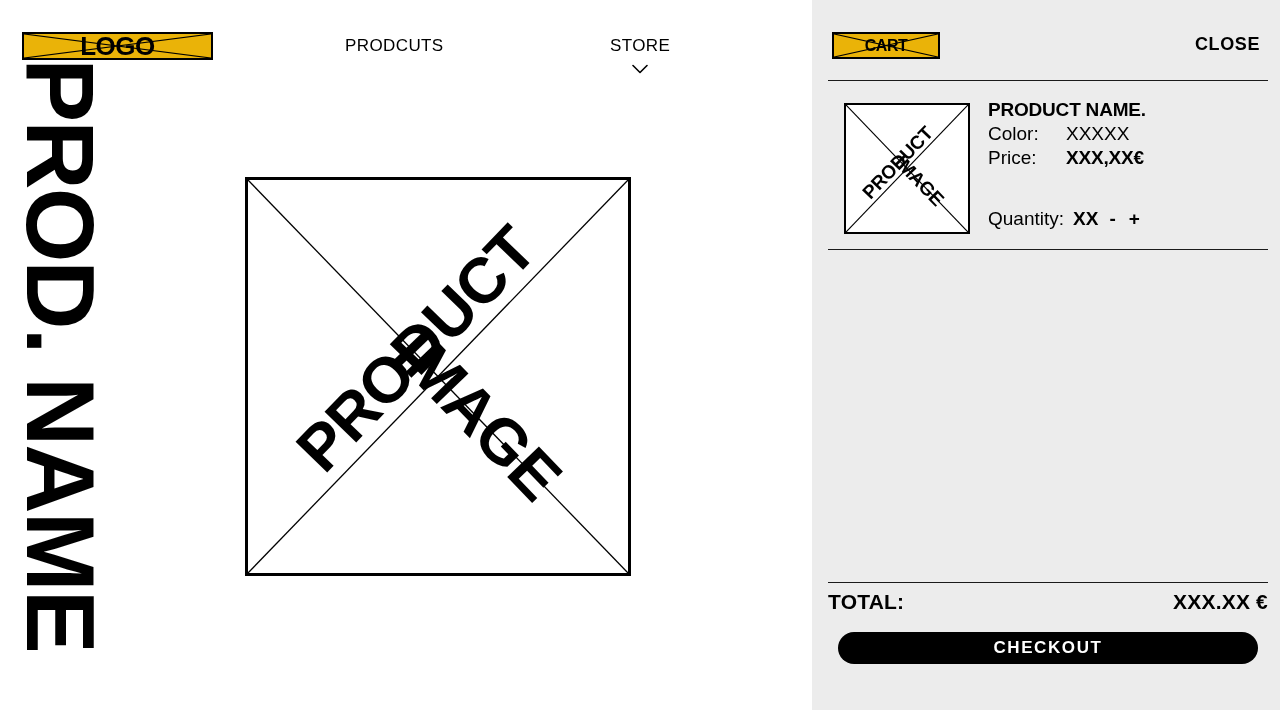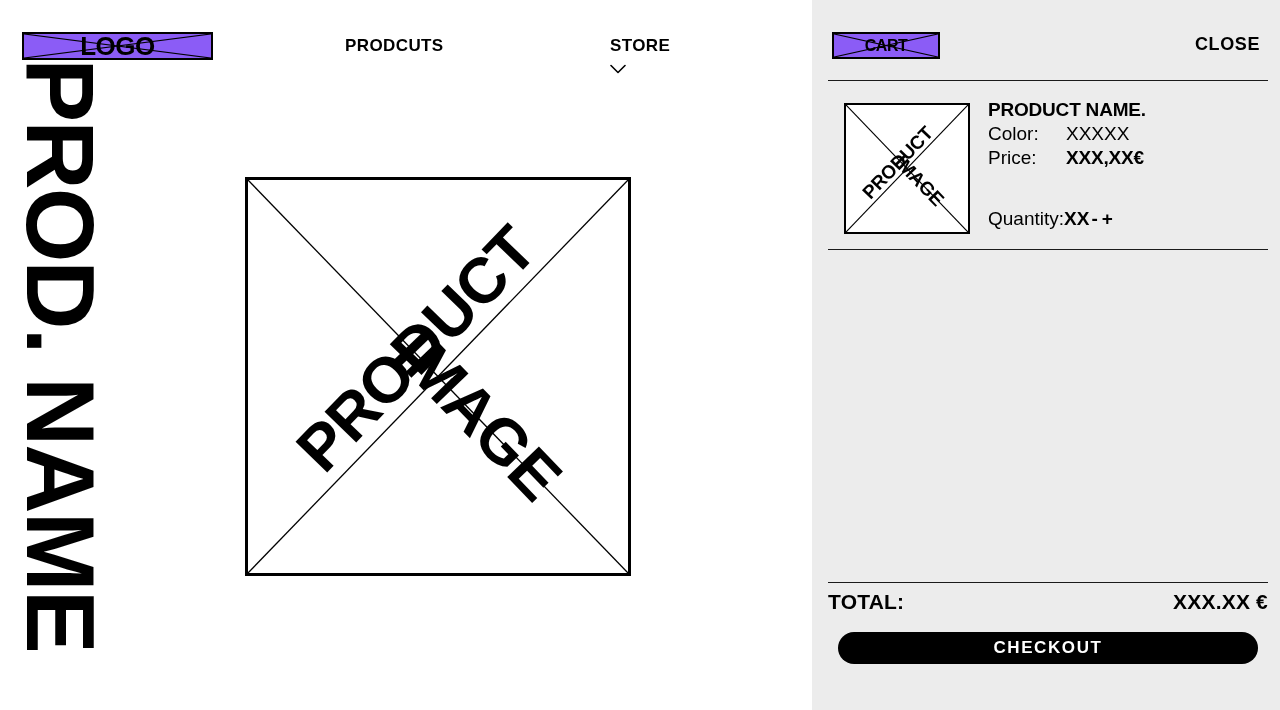--- a/index.html
+++ b/index.html
@@ -29,21 +29,21 @@
   
   #site-header {
     position: absolute;
     left: 0; top: 0;
     width: 812px; height: 90px;
   }
 
   .ph-box {
     position: relative;
     border: 2px solid #000;
-    background: #8b5cf6;
+    background: #eab308;
     overflow: visible;
   }
   .ph-box .diag {
     position: absolute;
     left: 0; top: 0; right: 0; bottom: 0;
     pointer-events: none;
   }
   .ph-box .diag svg { width: 100%; height: 100%; display: block; }
   .ph-box .ph-label {
     position: absolute;
@@ -57,25 +57,26 @@
   #logo-box {
     position: absolute;
     left: 22px; top: 32px;
     width: 191px; height: 28px;
   }
   #logo-box .ph-label { font-size: 26px; letter-spacing: -0.5px; }
 
   .nav-link {
     position: absolute;
     font-size: 17px;
-    font-weight: 700;
+    font-weight: 400;
     letter-spacing: 0.4px;
     color: #000;
     cursor: pointer;
     display: flex;
+    align-items: center;
     gap: 8px;
   }
   #nav-products { left: 345px; top: 36px; }
   #nav-store    { left: 610px; top: 36px; flex-direction: column; }
 
   .chevron-down { display: inline-block; width: 16px; height: 10px; }
   .chevron-down svg { display: block; }
 
   
   #vertical-name {
@@ -229,20 +230,21 @@
     font-weight: 400;
   }
   .spec-val { font-weight: 400; }
   .spec-val.bold { font-weight: 700; letter-spacing: -0.2px; }
 
   #quantity-row {
     position: absolute;
     left: 160px; top: 118px;
     display: flex;
     align-items: flex-end;
+    gap: 9px;
     font-size: 19px;
   }
   #quantity-label { font-weight: 400; }
   #quantity-value { font-weight: 700; }
   .qty-btn {
     font-weight: 700;
     cursor: pointer;
     padding: 0 2px;
   }
 

